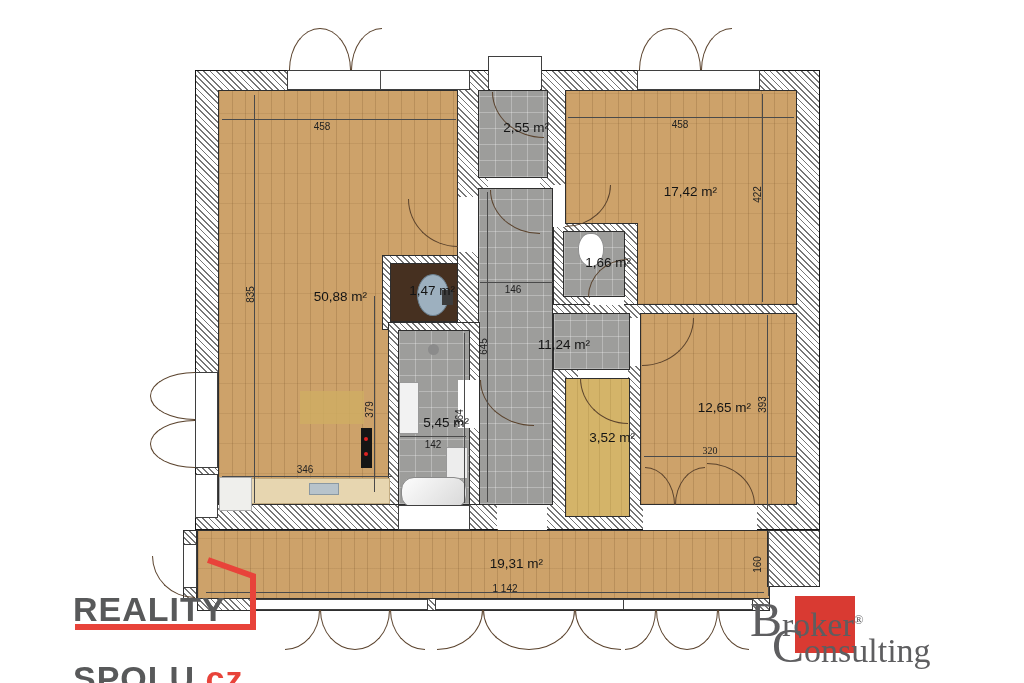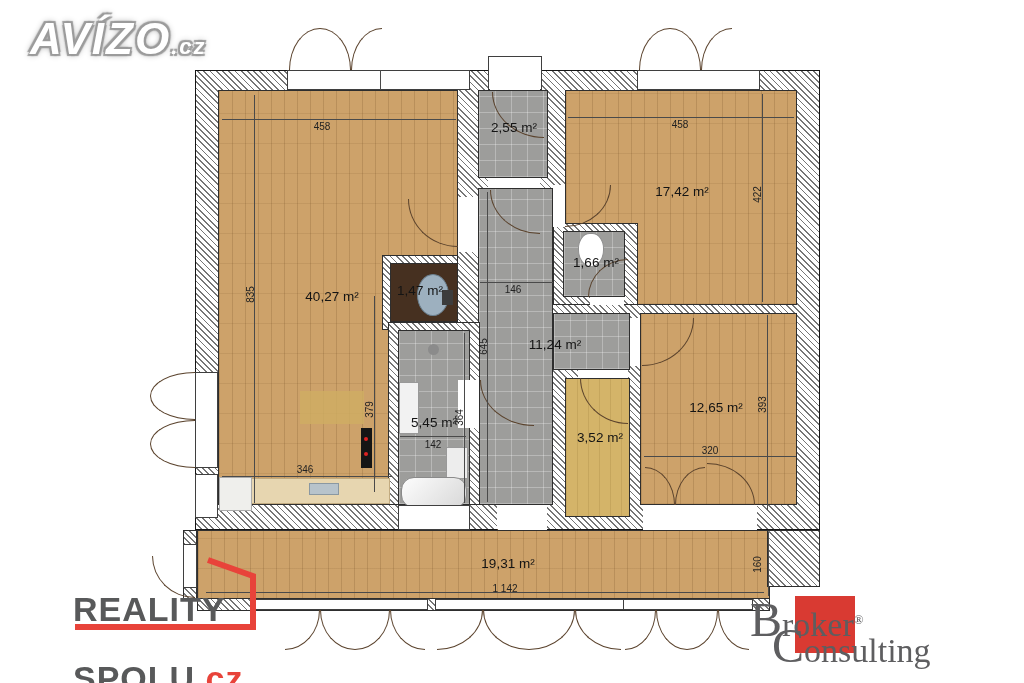--- a/index.html
+++ b/index.html
@@ -20,21 +20,21 @@
   .kh{background:repeating-linear-gradient(90deg,rgba(110,80,20,.14) 0 1px,transparent 1px 11px),#d4b469;}
   .br{background:#463020;}
   .bd{border:1px solid #2e2e2e;}
   .bd2{border:1.5px solid #151515;}
   .win{background:#fff;border:1px solid #3f3f3f;}
   .gap{background:#fff;}
   .arc{border-color:#5a422c;border-style:solid;border-width:0;}
   .dl{background:#4a4a4a;}
   .dt{font:10px/1.1 "Liberation Sans",sans-serif;color:#222;white-space:nowrap;text-align:center;}
   .rt{transform:rotate(-90deg);}
-  .al{font:13.5px/1.1 "Liberation Sans",sans-serif;color:#141414;white-space:nowrap;text-align:center;}
+  .al{font:13.5px/1.1 "Liberation Sans",sans-serif;color:#141414;white-space:nowrap;text-align:right;}
   
   .avizo{font:italic 900 44px "Liberation Sans",sans-serif;color:#ffffff;letter-spacing:2px;
          text-shadow:-2px -2px 1px #9b9b9b,2px -2px 1px #9b9b9b,-2px 2px 1px #9b9b9b,2px 2px 1px #9b9b9b,0 0 7px #8a8a8a;}
   .avizo .tld{font-size:22px;font-weight:900;}
   .rs{font:800 34px "Liberation Sans",sans-serif;color:#58595a;letter-spacing:1px;}
   .rs .tld{color:#e8433a;}
   .broker{font:400 34px "Liberation Serif",serif;color:#5e5e60;white-space:nowrap;}
   .broker::first-letter{font-size:48px;}
   .regmark{font:400 13px "Liberation Serif",serif;color:#5e5e60;vertical-align:super;}
 </style>
@@ -164,40 +164,37 @@
     <div class="abs dt" style="left:302px;top:121px;width:40px;">458</div>
     <div class="abs dt rt" style="left:235px;top:289px;width:30px;">835</div>
     <div class="abs dt" style="left:285px;top:464px;width:40px;">346</div>
     <div class="abs dt rt" style="left:354px;top:404px;width:30px;">379</div>
     <div class="abs dt" style="left:660px;top:119px;width:40px;">458</div>
     <div class="abs dt rt" style="left:742px;top:189px;width:30px;">422</div>
     <div class="abs dt" style="left:493px;top:284px;width:40px;">146</div>
     <div class="abs dt rt" style="left:468px;top:341px;width:30px;">645</div>
     <div class="abs dt" style="left:413px;top:439px;width:40px;">142</div>
     <div class="abs dt rt" style="left:444px;top:412px;width:30px;">364</div>
-    <div class="abs dt" style="left:690px;top:445px;width:40px;">320</div>
+    <div class="abs dt" style="left:690px;top:445px;width:40px;font-family:Liberation Serif, serif;">320</div>
     <div class="abs dt rt" style="left:747px;top:399px;width:30px;">393</div>
     <div class="abs dt" style="left:485px;top:583px;width:40px;">1 142</div>
     <div class="abs dt rt" style="left:742px;top:559px;width:30px;">160</div>
 
-    <div class="abs al" style="left:297px;top:290px;width:70px;">40,27 m²</div>
+    <div class="abs al" style="left:297px;top:290px;width:70px;">50,88 m²</div>
     <div class="abs al" style="left:479px;top:121px;width:70px;">2,55 m²</div>
     <div class="abs al" style="left:647px;top:185px;width:70px;">17,42 m²</div>
     <div class="abs al" style="left:561px;top:256px;width:70px;">1,66 m²</div>
     <div class="abs al" style="left:385px;top:284px;width:70px;">1,47 m²</div>
     <div class="abs al" style="left:520px;top:338px;width:70px;">11,24 m²</div>
     <div class="abs al" style="left:399px;top:416px;width:70px;">5,45 m²</div>
     <div class="abs al" style="left:681px;top:401px;width:70px;">12,65 m²</div>
     <div class="abs al" style="left:565px;top:431px;width:70px;">3,52 m²</div>
     <div class="abs al" style="left:473px;top:557px;width:70px;">19,31 m²</div>
   </div>
 
-  <div class="abs avizo" style="left:30px;top:14px;">
-    <span>AVÍZO</span><span class="tld">.cz</span>
-  </div>
 
   <div>
     <svg class="abs" style="left:60px;top:545px;" width="210" height="110" viewBox="0 0 210 110">
       <polyline points="148,15 193,31 193,82 15,82" fill="none" stroke="#e8433a" stroke-width="6"></polyline>
     </svg>
     <div class="abs rs" style="left:73px;top:590px;">REALITY</div>
     <div class="abs rs" style="left:73px;top:631px;margin-top:28px;">
       <span>SPOLU</span><span class="tld">.cz</span>
     </div>
   </div>

